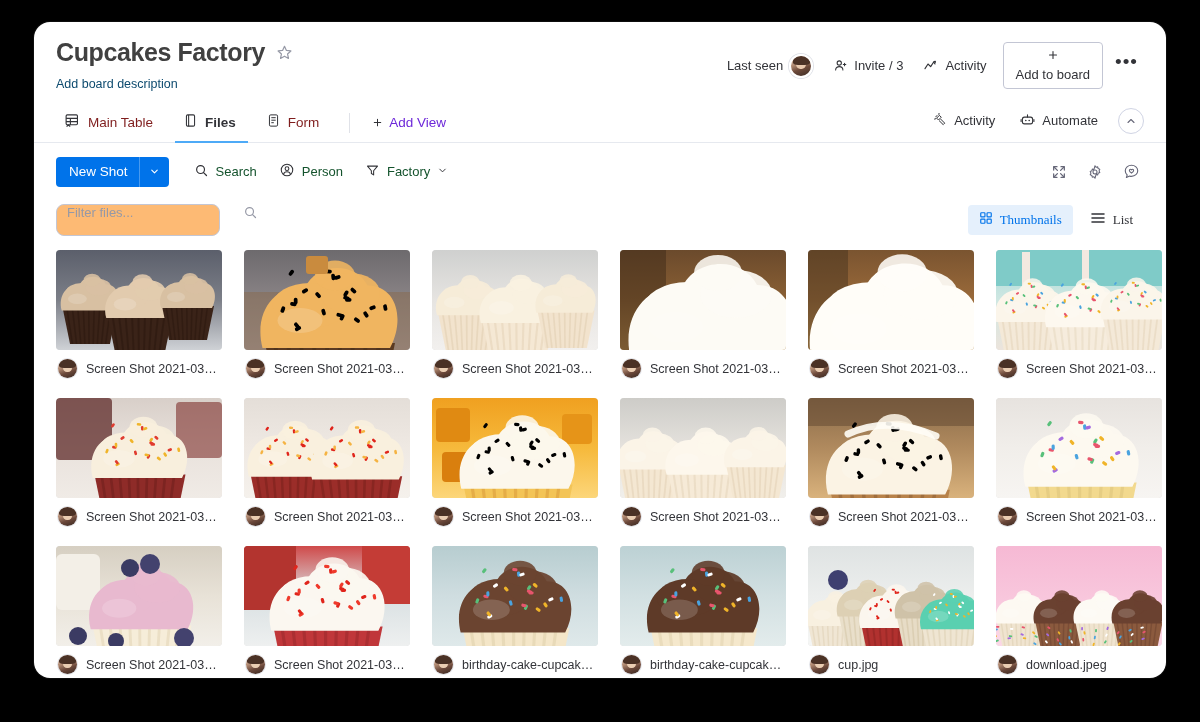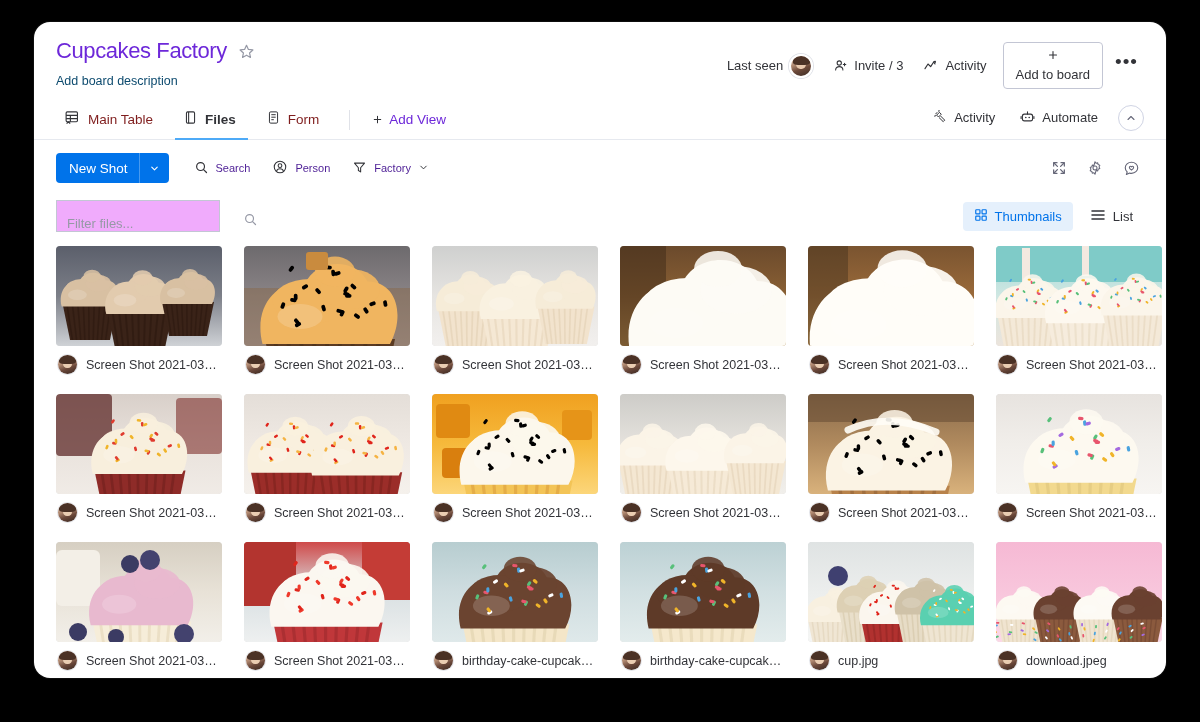--- a/index.html
+++ b/index.html
@@ -23,21 +23,21 @@
     width: 1132px; height: 656px;
     border-radius: 16px;
     box-shadow: 0 0 0 1px rgba(255,255,255,0.05);
     pointer-events: none;
   }
 
   
   .hdr { position: relative; padding: 16px 22px 0 22px; }
   .title-row { display: flex; align-items: center; }
   .board-title {
-    font-size: 22px; font-weight: 400; color: #6d28d9;
+    font-size: 25px; font-weight: 700; color: #404040;
     letter-spacing: -0.4px;
   }
   .star-icon { margin-left: 11px; color: #9699a6; display:flex; align-items:center; }
   .board-desc {
     font-size: 12.5px; color: #0c4a6e; margin-top: 10px;
   }
 
   .hdr-right {
     position: absolute; right: 22px; top: 20px;
     display: flex; align-items: center; gap: 0;
@@ -113,47 +113,47 @@
   }
   .new-item {
     display:flex; align-items:center; background:#0073ea; color:#fff;
     border-radius: 4px; font-size: 13.5px; height: 30px; cursor:pointer;
     overflow:hidden; margin-right: 12px;
   }
   .new-item .ni-label { padding: 0 11px 0 13px; }
   .new-item .ni-div { width:1px; height:30px; background:rgba(255,255,255,.28); }
   .new-item .ni-caret { padding: 0 9px; display:flex; align-items:center; }
   .tb-item {
-    display:flex; align-items:center; gap:7px; font-size:11px;
-    color:#4c1d95; padding: 6px 9px; border-radius:4px; cursor:pointer;
+    display:flex; align-items:center; gap:7px; font-size:13px;
+    color:#14532d; padding: 6px 9px; border-radius:4px; cursor:pointer;
   }
   .toolbar-right { margin-left:auto; display:flex; align-items:center; gap: 10px; }
   .tb-icon-btn {
     width:26px;height:26px; display:flex;align-items:center;justify-content:center;
     color:#676879; cursor:pointer; border-radius:4px;
   }
 
   
   .files-bar {
     display:flex; align-items:center;
     padding: 6px 22px 0 22px;
   }
   .filter-input {
-    width: 164px; height: 32px; border:1px solid #c3c6d4; border-radius:0;
-    display:flex; align-items:flex-end; padding: 0 10px; background:#f0abfc;
+    width: 164px; height: 32px; border:1px solid #c3c6d4; border-radius:8px;
+    display:flex; align-items:flex-start; padding: 0 10px; background:#fdba74;
   }
   .filter-input input {
     border:none; outline:none; flex:1; font-size:13px; color:#323338;
     font-family:"Liberation Sans", sans-serif; background:transparent;
   }
   .filter-input input::placeholder { color:#9699a6; }
   .view-toggle { margin-left:auto; display:flex; align-items:center; gap: 6px; }
   .vt-btn {
     display:flex; align-items:center; gap:7px; font-size:13px;
-    padding: 6px 11px; border-radius:4px; cursor:pointer; color:#323338;
+    padding: 6px 11px; border-radius:4px; cursor:pointer; color:#323338;font-family:Liberation Serif, serif;
   }
   .vt-btn.active { background:#e5f0fc; color:#0073ea; }
 
   
   .grid-wrap {
     padding: 14px 22px 0 22px;
     height: 448px; overflow: hidden;
   }
   .grid {
     display: grid;

